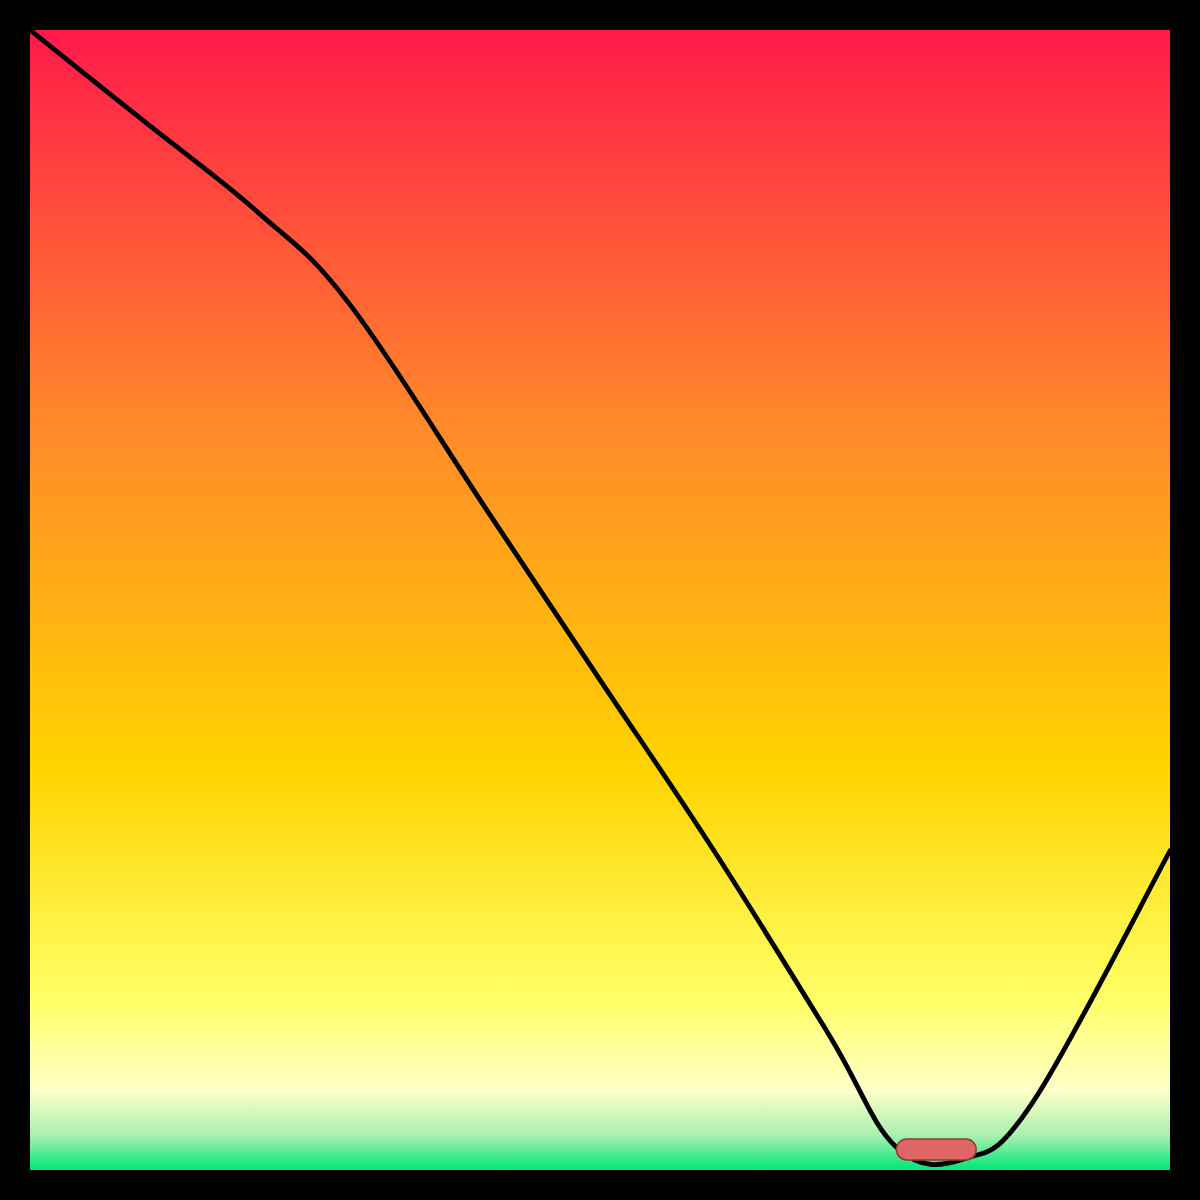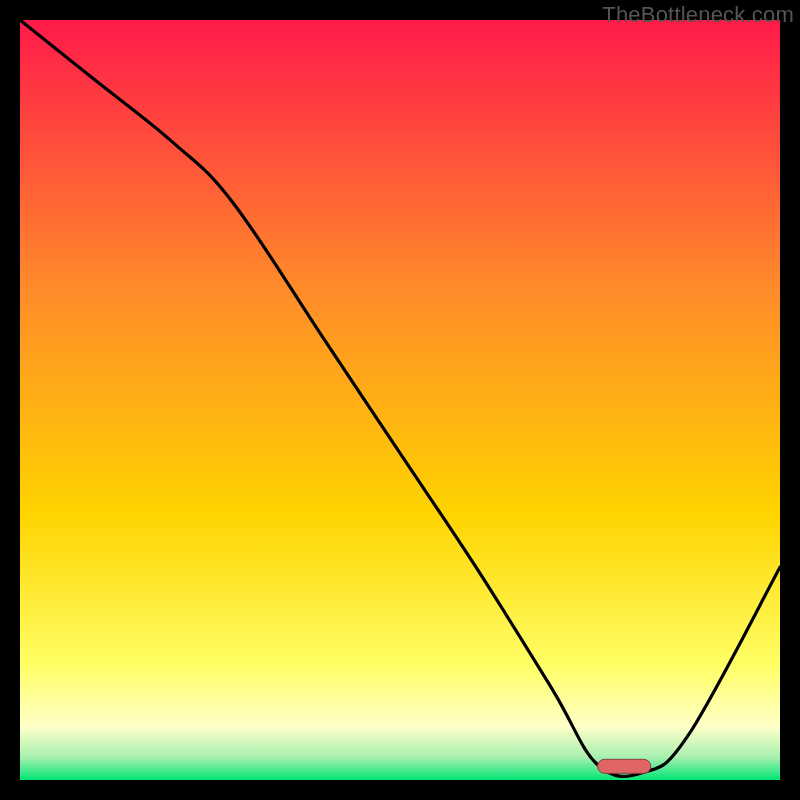--- a/index.html
+++ b/index.html
@@ -35,21 +35,20 @@
     z-index: 5;
   }
   svg.chart {
     display: block;
   }
 </style>
 </head>
 <body>
 
 <div class="frame">
-  <div class="watermark">TheBottleneck.com</div>
 
   <div class="plot-area">
     <svg class="chart" width="760" height="760" viewBox="0 0 760 760">
       <defs>
         <linearGradient id="bg-grad" x1="0" y1="0" x2="0" y2="1">
           <stop id="g0" offset="0%" stop-color="#ff1a4a"></stop>
           <stop id="g1" offset="35%" stop-color="#ff8a2a"></stop>
           <stop id="g2" offset="65%" stop-color="#ffd400"></stop>
           <stop id="g3" offset="85%" stop-color="#ffff66"></stop>
           <stop id="g4" offset="93%" stop-color="#ffffc8"></stop>

